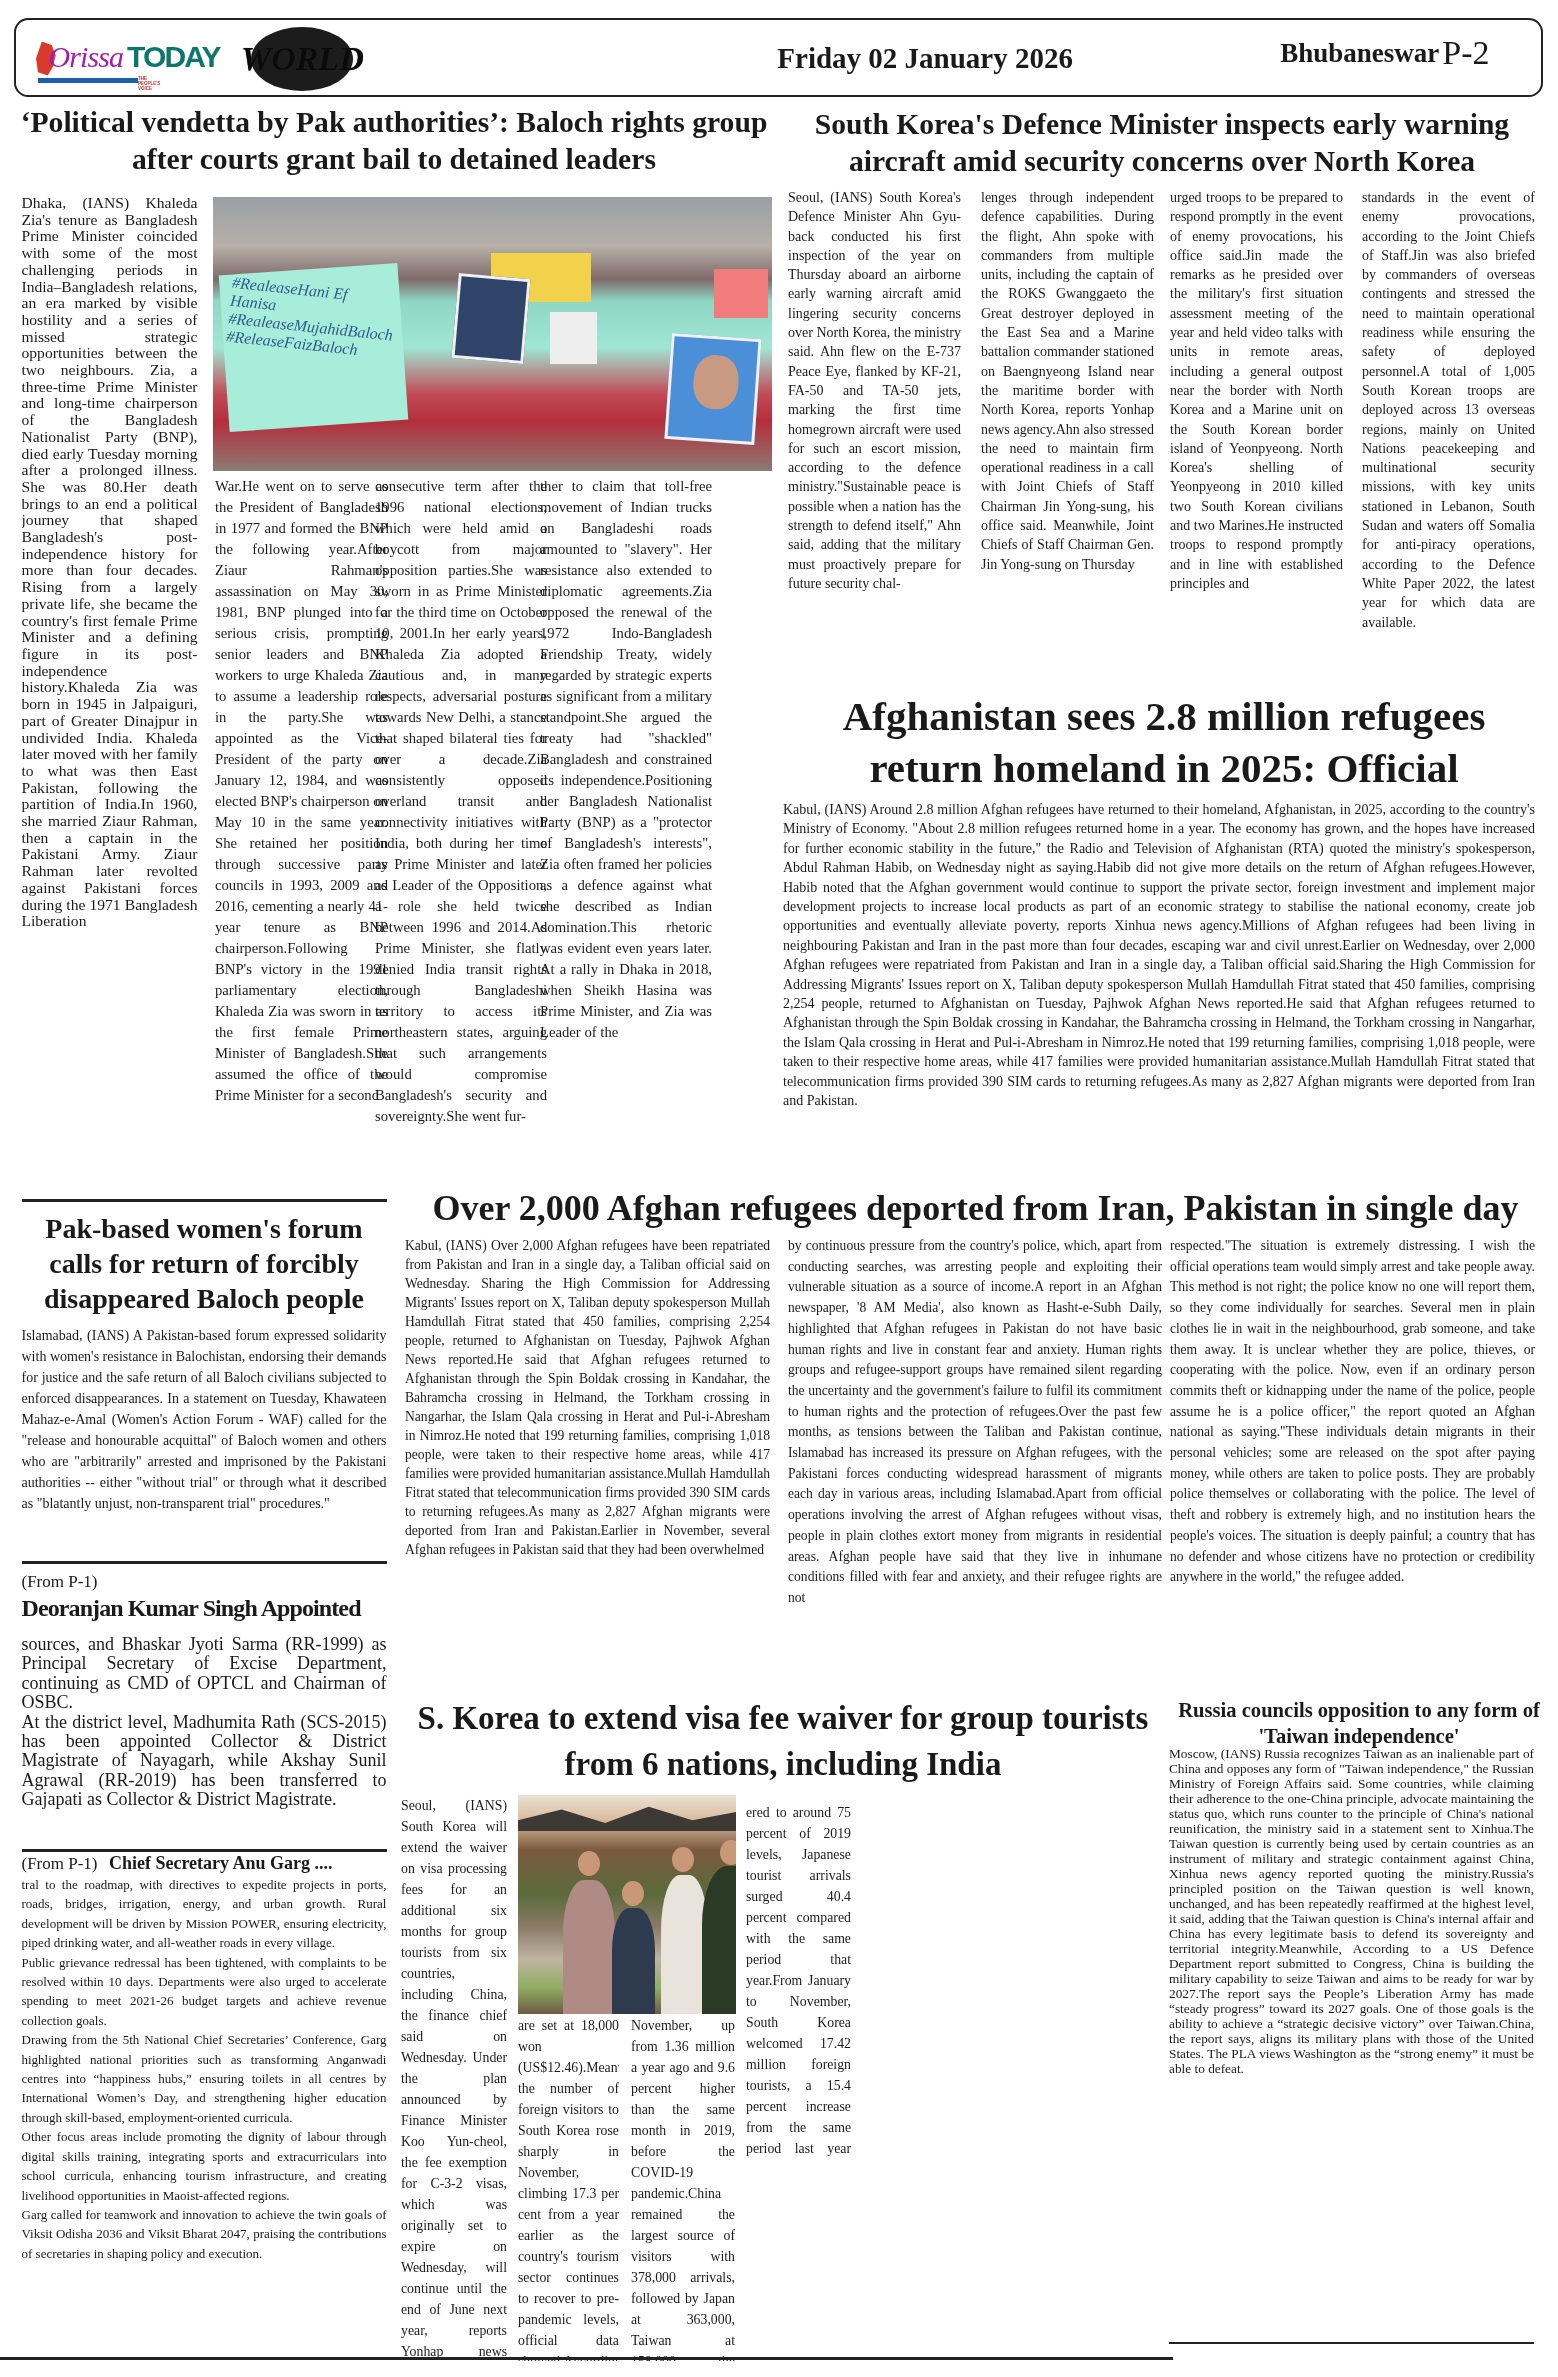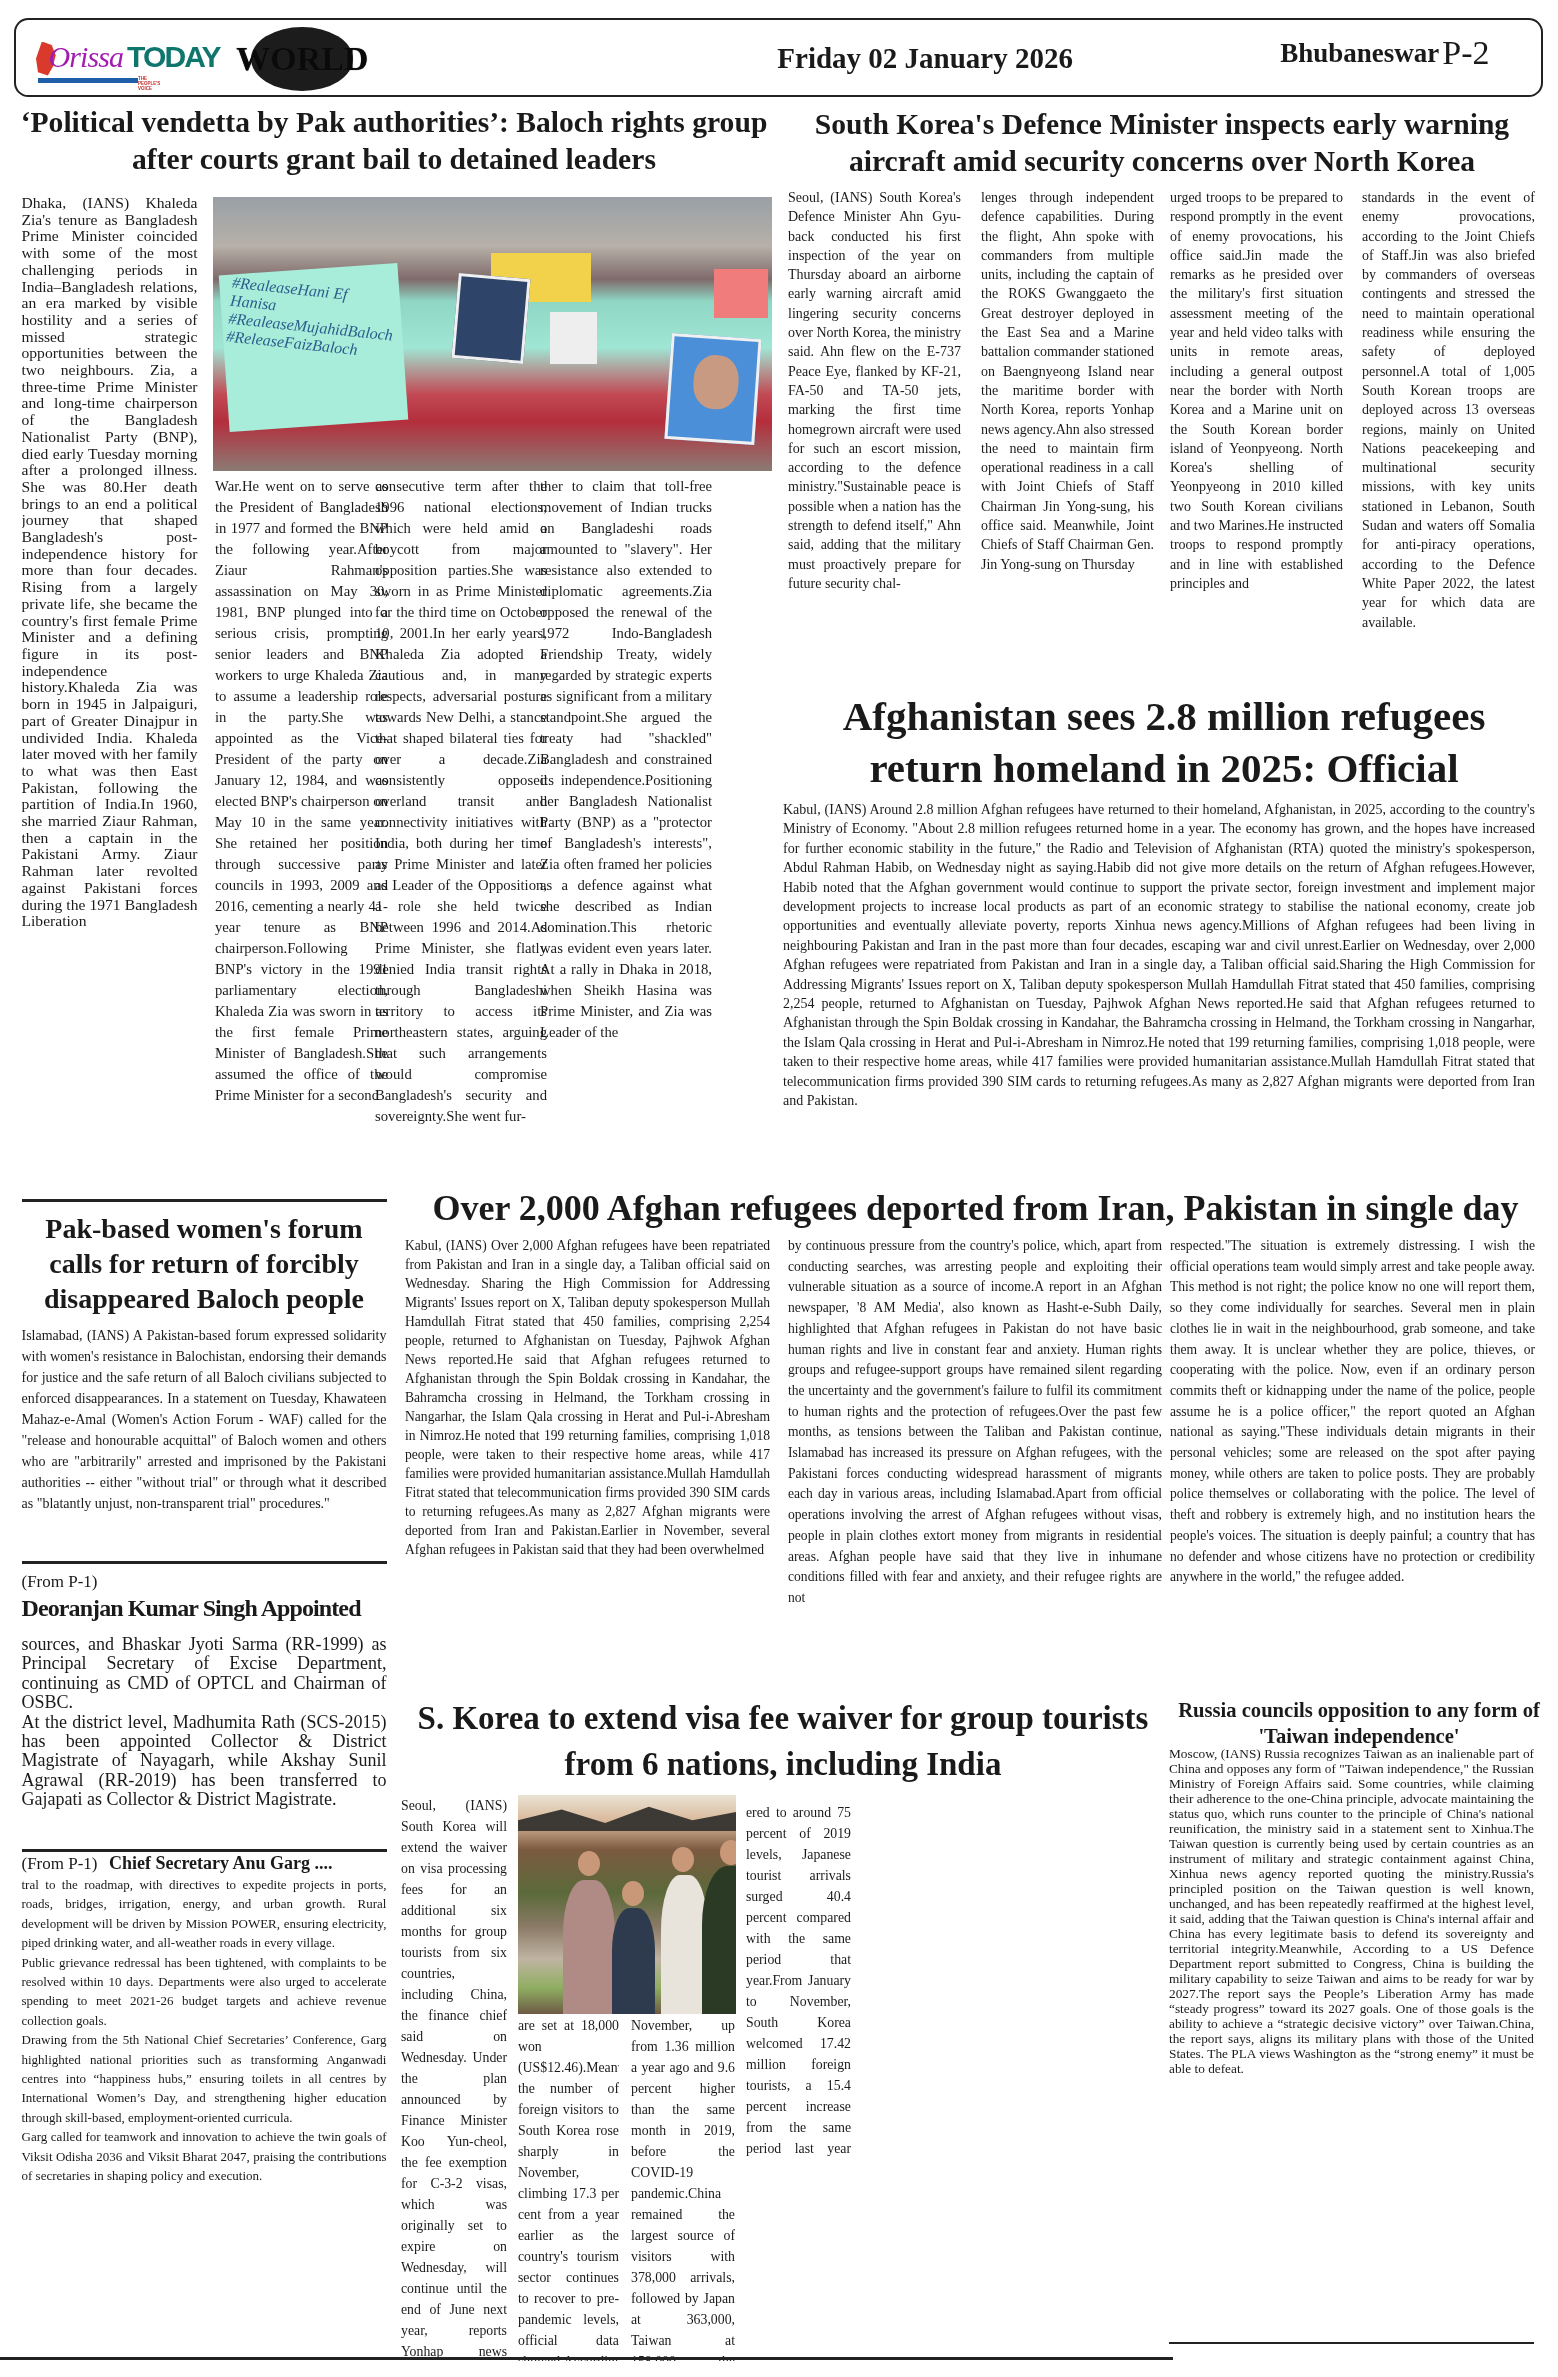--- a/index.html
+++ b/index.html
@@ -12,21 +12,21 @@
 
   
   #masthead { left: 14.3px; top: 18px; width: 1529px; height: 79px; border: 2.7px solid #222; border-radius: 14.3px; }
   #logo { left: 19.7px; top: 18px; width: 130px; height: 45px; }
   #logo .map { position: absolute; left: 0; top: 3.6px; width: 19.7px; height: 34px; background: #d93a2b; clip-path: polygon(30% 0, 80% 10%, 100% 40%, 85% 75%, 60% 100%, 10% 90%, 0 50%); }
   #logo .orissa { position: absolute; left: 12.5px; top: 1.8px; font-family: "Liberation Serif", serif; font-style: italic; font-size: 30px; color: #a21caf; letter-spacing: -0.9px; }
   #logo .today { position: absolute; left: 91px; top: 1.8px; font-family: "Liberation Sans", sans-serif; font-weight: bold; font-size: 30px; color: #0f766e; letter-spacing: -1.8px; }
   #logo .bar { position: absolute; left: 1.8px; top: 40px; width: 100px; height: 4.5px; background: #1f5ea8; }
   #logo .tag { position: absolute; left: 102px; top: 38px; font-family: "Liberation Sans", sans-serif; font-size: 4.5px; font-weight: bold; color: #c0302a; }
   #world-oval { left: 235px; top: 7.2px; width: 102px; height: 64px; background: #1c1c1c; border-radius: 50%; display: flex; align-items: center; justify-content: center; }
-  #world-oval span { font-family: "Liberation Serif", serif; font-weight: bold; font-size: 34px; color: #0a0a0a; text-shadow: 0 0 0.9px #333; }
+  #world-oval span { font-family: "Liberation Serif", serif; font-style: italic; font-weight: bold; font-size: 34px; color: #0a0a0a; text-shadow: 0 0 0.9px #333; }
   #date { left: 761px; top: 21.5px; font-family: "Liberation Serif", serif; font-weight: bold; font-size: 29px; }
   #city { left: 1264px; top: 18px; font-family: "Liberation Serif", serif; font-weight: bold; font-size: 27px; }
   #page-num { left: 1426px; top: 14.3px; font-family: "Liberation Serif", serif; font-size: 34px; }
 
   .photo { position: absolute; overflow: hidden; }
   #photo-protest { background: linear-gradient(180deg,#9aa0a6 0%,#b6b0a8 18%,#7f6a6a 30%,#8fd6c4 38%,#a0e6d4 55%,#c24a55 72%,#b42e3c 82%,#8b7b74 100%); }
   #photo-protest .sign { position: absolute; left: 10.7px; top: 72px; width: 179px; height: 157px; background: #a8ecda; transform: rotate(-4deg); }
   #photo-protest .sign div { font-family: "Liberation Serif", serif; font-style: italic; color: #2a5d8c; font-size: 16px; margin: 12.5px 7.2px 0; transform: rotate(10deg); }
   #photo-protest .poster1 { position: absolute; left: 242px; top: 79px; width: 72px; height: 85px; background: #2e4468; border: 3.6px solid #f0f0f0; transform: rotate(5deg); }
   #photo-protest .poster2 { position: absolute; left: 455px; top: 139px; width: 90px; height: 106px; background: #4a8fd8; border: 3.6px solid #f0f0f0; transform: rotate(4deg); }
@@ -110,20 +110,21 @@
 <div class="hr" style="left:21.5px; top:1849px; width:365px;"></div>
 
 <div class="abs" style="left:21.5px; top:1853px; font-size:17px; line-height:21.5px; white-space:nowrap;">
   <span>(From P-1)</span>
   <span style="font-weight:bold; font-size:18px; margin-left:7.2px;">Chief Secretary Anu Garg ....</span>
 </div>
 <div class="abs" style="left:21.5px; top:1875px; width:365px; font-size:13px; line-height:19.4px;">
   <p class="text">tral to the roadmap, with directives to expedite projects in ports, roads, bridges, irrigation, energy, and urban growth. Rural development will be driven by Mission POWER, ensuring electricity, piped drinking water, and all-weather roads in every village.</p>
   <p class="text">Public grievance redressal has been tightened, with complaints to be resolved within 10 days. Departments were also urged to accelerate spending to meet 2021-26 budget targets and achieve revenue collection goals.</p>
   <p class="text">Drawing from the 5th National Chief Secretaries’ Conference, Garg highlighted national priorities such as transforming Anganwadi centres into “happiness hubs,” ensuring toilets in all centres by International Women’s Day, and strengthening higher education through skill-based, employment-oriented curricula.</p>
+  <p class="text">Other focus areas include promoting the dignity of labour through digital skills training, integrating sports and extracurriculars into school curricula, enhancing tourism infrastructure, and creating livelihood opportunities in Maoist-affected regions.</p>
   <p class="text">Garg called for teamwork and innovation to achieve the twin goals of Viksit Odisha 2036 and Viksit Bharat 2047, praising the contributions of secretaries in shaping policy and execution.</p>
 </div>
 
 <div class="abs hl" style="left:398px; top:1187px; width:1155px; font-size:36px; line-height:1.2; white-space:nowrap;">Over 2,000 Afghan refugees deported from Iran, Pakistan in single day</div>
 <div class="abs text" style="left:405px; top:1236px; width:365px; height:457px; font-size:13.6px; line-height:19px; overflow:hidden;">Kabul, (IANS) Over 2,000 Afghan refugees have been repatriated from Pakistan and Iran in a single day, a Taliban official said on Wednesday. Sharing the High Commission for Addressing Migrants' Issues report on X, Taliban deputy spokesperson Mullah Hamdullah Fitrat stated that 450 families, comprising 2,254 people, returned to Afghanistan on Tuesday, Pajhwok Afghan News reported.He said that Afghan refugees returned to Afghanistan through the Spin Boldak crossing in Kandahar, the Bahramcha crossing in Helmand, the Torkham crossing in Nangarhar, the Islam Qala crossing in Herat and Pul-i-Abresham in Nimroz.He noted that 199 returning families, comprising 1,018 people, were taken to their respective home areas, while 417 families were provided humanitarian assistance.Mullah Hamdullah Fitrat stated that telecommunication firms provided 390 SIM cards to returning refugees.As many as 2,827 Afghan migrants were deported from Iran and Pakistan.Earlier in November, several Afghan refugees in Pakistan said that they had been overwhelmed</div>
 <div class="abs text" style="left:788px; top:1236px; width:374px; height:457px; font-size:13.6px; line-height:20.7px; overflow:hidden;">by continuous pressure from the country's police, which, apart from conducting searches, was arresting people and exploiting their vulnerable situation as a source of income.A report in an Afghan newspaper, '8 AM Media', also known as Hasht-e-Subh Daily, highlighted that Afghan refugees in Pakistan do not have basic human rights and live in constant fear and anxiety. Human rights groups and refugee-support groups have remained silent regarding the uncertainty and the government's failure to fulfil its commitment to human rights and the protection of refugees.Over the past few months, as tensions between the Taliban and Pakistan continue, Islamabad has increased its pressure on Afghan refugees, with the Pakistani forces conducting widespread harassment of migrants each day in various areas, including Islamabad.Apart from official operations involving the arrest of Afghan refugees without visas, people in plain clothes extort money from migrants in residential areas. Afghan people have said that they live in inhumane conditions filled with fear and anxiety, and their refugee rights are not</div>
 <div class="abs text" style="left:1170px; top:1236px; width:365px; height:457px; font-size:13.6px; line-height:20.7px; overflow:hidden;">respected."The situation is extremely distressing. I wish the official operations team would simply arrest and take people away. This method is not right; the police know no one will report them, so they come individually for searches. Several men in plain clothes lie in wait in the neighbourhood, grab someone, and take them away. It is unclear whether they are police, thieves, or cooperating with the police. Now, even if an ordinary person commits theft or kidnapping under the name of the police, people assume he is a police officer," the report quoted an Afghan national as saying."These individuals detain migrants in their personal vehicles; some are released on the spot after paying money, while others are taken to police posts. They are probably police themselves or collaborating with the police. The level of theft and robbery is extremely high, and no institution hears the people's voices. The situation is deeply painful; a country that has no defender and whose citizens have no protection or credibility anywhere in the world," the refugee added.</div>
 
 <div class="abs hl" style="left:398px; top:1695px; width:770px; font-size:33px; line-height:1.4;">S. Korea to extend visa fee waiver for group tourists from 6 nations, including India</div>
 <div class="abs text" style="left:401px; top:1795px; width:106px; height:564px; font-size:13.8px; line-height:21px; overflow:hidden;">Seoul, (IANS) South Korea will extend the waiver on visa processing fees for an additional six months for group tourists from six countries, including China, the finance chief said on Wednesday. Under the plan announced by Finance Minister Koo Yun-cheol, the fee exemption for C-3-2 visas, which was originally set to expire on Wednesday, will continue until the end of June next year, reports Yonhap news agency.The six countries covered by the extension are China, India, Vietnam, the Philippines, Indonesia and Cambodia.Koo said the plan is "to maintain momentum in inbound tourism." Currently, processing fees for C-3-2 visas</div>

